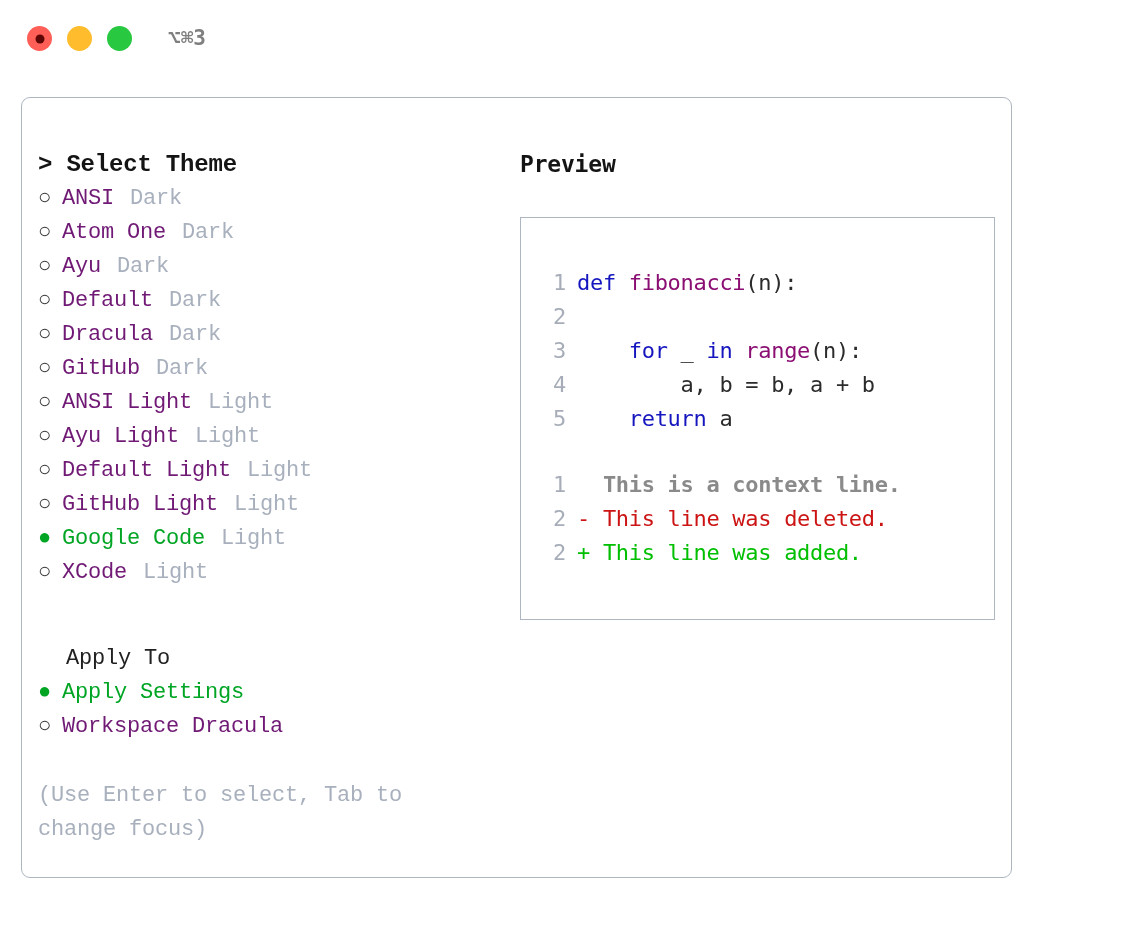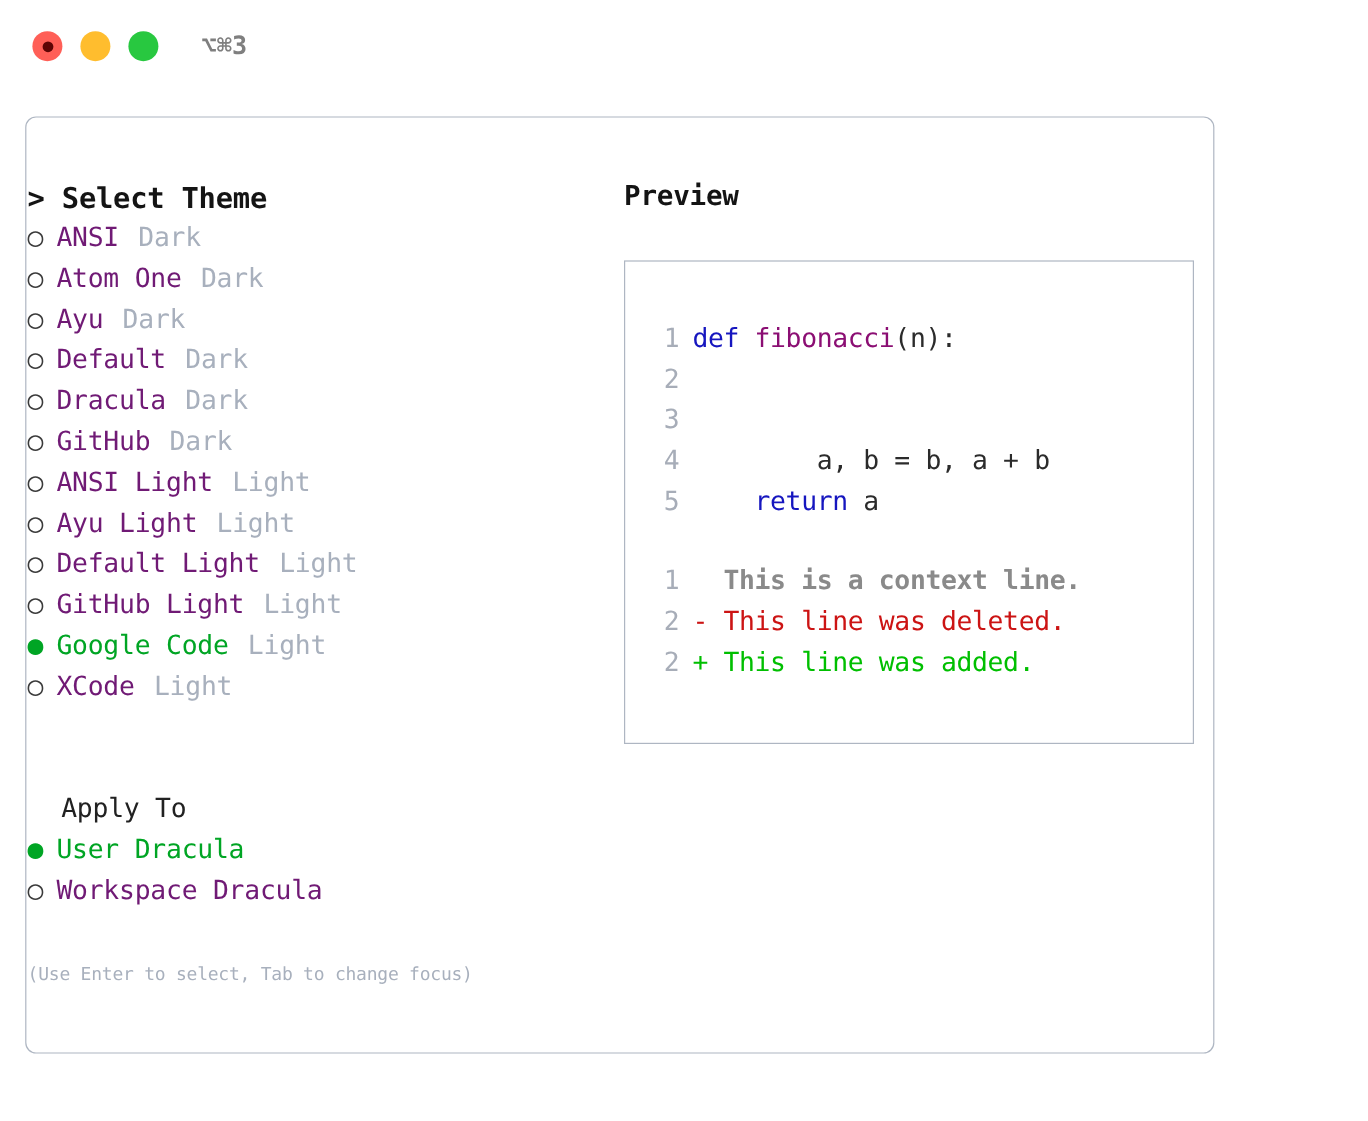--- a/index.html
+++ b/index.html
@@ -85,23 +85,24 @@
   .columns {
     position: absolute;
     left: 0; top: 0;
     width: 100%;
     height: 100%;
   }
 
   
   .left-col {
     position: absolute;
-    left: 1px;
+    left: 16px;
     top: 50px;
     width: 460px;
+    font-family: Liberation Mono, monospace;
   }
   .section-title {
     font-size: 24px;
     font-weight: 700;
     color: #141414;
     line-height: 34px;
     white-space: pre;
     letter-spacing: -0.2px;
   }
   .opt-list {
@@ -131,26 +132,26 @@
   .opt-name.sel { color: #00a524; }
   .opt-variant { color: #a8b0bd; }
   .gap { padding-left: 3px; }
 
   .apply-head {
     font-size: 22px;
     color: #212121;
     line-height: 34px;
     padding-left: 28px;
     white-space: pre;
-    margin-top: 68px;
+    margin-top: 52px;
     letter-spacing: -0.2px;
   }
   .hint {
     margin-top: 35px;
-    font-size: 15px;
+    font-size: 22px;
     color: #a8b0bd;
     line-height: 34px;
     width: 410px;
     letter-spacing: -0.2px;
   }
 
   
   .right-col {
     position: absolute;
     left: 479px;
@@ -242,34 +243,34 @@
             <li class="opt"><span class="bullet">○</span><span class="opt-name">Ayu Light</span><span class="opt-variant gap"> Light</span></li>
             <li class="opt"><span class="bullet">○</span><span class="opt-name">Default Light</span><span class="opt-variant gap"> Light</span></li>
             <li class="opt"><span class="bullet">○</span><span class="opt-name">GitHub Light</span><span class="opt-variant gap"> Light</span></li>
             <li class="opt"><span class="bullet on">●</span><span class="opt-name sel">Google Code</span><span class="opt-variant gap"> Light</span></li>
             <li class="opt"><span class="bullet">○</span><span class="opt-name">XCode</span><span class="opt-variant gap"> Light</span></li>
           </ul>
 
         <div class="apply-head">Apply To</div>
 
         <ul class="opt-list" id="apply-list">
-            <li class="opt"><span class="bullet on">●</span><span class="opt-name sel">User Dracula</span></li>
+            <li class="opt"><span class="bullet on">●</span><span class="opt-name sel">Apply Settings</span></li>
             <li class="opt"><span class="bullet">○</span><span class="opt-name">Workspace Dracula</span></li>
           </ul>
 
         <div class="hint">(Use Enter to select, Tab to change focus)</div>
       </div>
 
       <div class="right-col">
         <div class="preview-title">Preview</div>
         <div class="preview-box">
           <div class="code-area" id="code-area">
               <div class="code-line"><span class="lineno">1</span><span class="code-text"><span class="tok-kw">def </span><span class="tok-fn">fibonacci</span><span class="tok-plain">(n):</span></span></div>
               <div class="code-line"><span class="lineno">2</span></div>
-              <div class="code-line"><span class="lineno">3</span></div>
+              <div class="code-line"><span class="lineno">3</span><span class="code-text"><span class="tok-plain">    </span><span class="tok-kw">for</span><span class="tok-plain"> _ </span><span class="tok-kw">in</span><span class="tok-plain"> </span><span class="tok-fn">range</span><span class="tok-plain">(n):</span></span></div>
               <div class="code-line"><span class="lineno">4</span><span class="code-text"><span class="tok-plain">        a, b = b, a + b</span></span></div>
               <div class="code-line"><span class="lineno">5</span><span class="code-text"><span class="tok-plain">    </span><span class="tok-kw">return</span><span class="tok-plain"> a</span></span></div>
             </div>
           <div class="diff-area" id="diff-area">
               <div class="code-line"><span class="lineno">1</span><span class="diff-ctx"> </span><span class="diff-ctx"> This is a context line.</span></div>
               <div class="code-line"><span class="lineno">2</span><span class="diff-del">-</span><span class="diff-del"> This line was deleted.</span></div>
               <div class="code-line"><span class="lineno">2</span><span class="diff-add">+</span><span class="diff-add"> This line was added.</span></div>
             </div>
         </div>
       </div>

